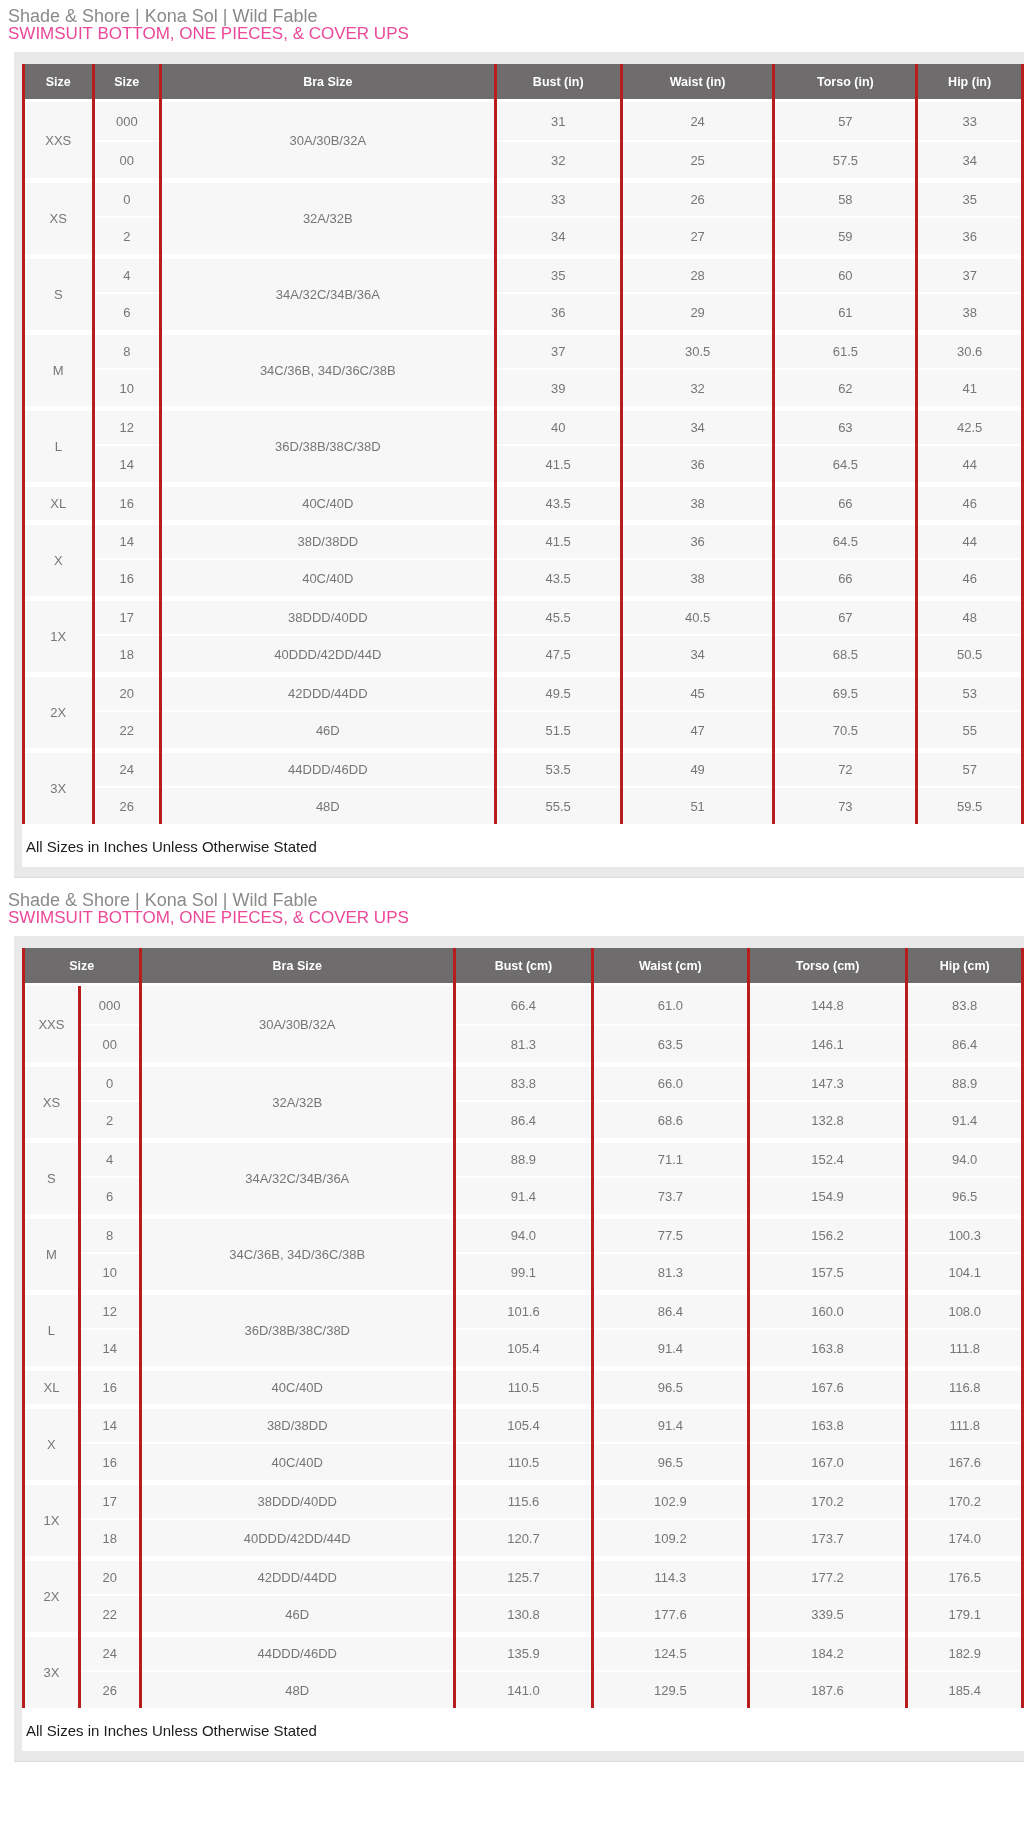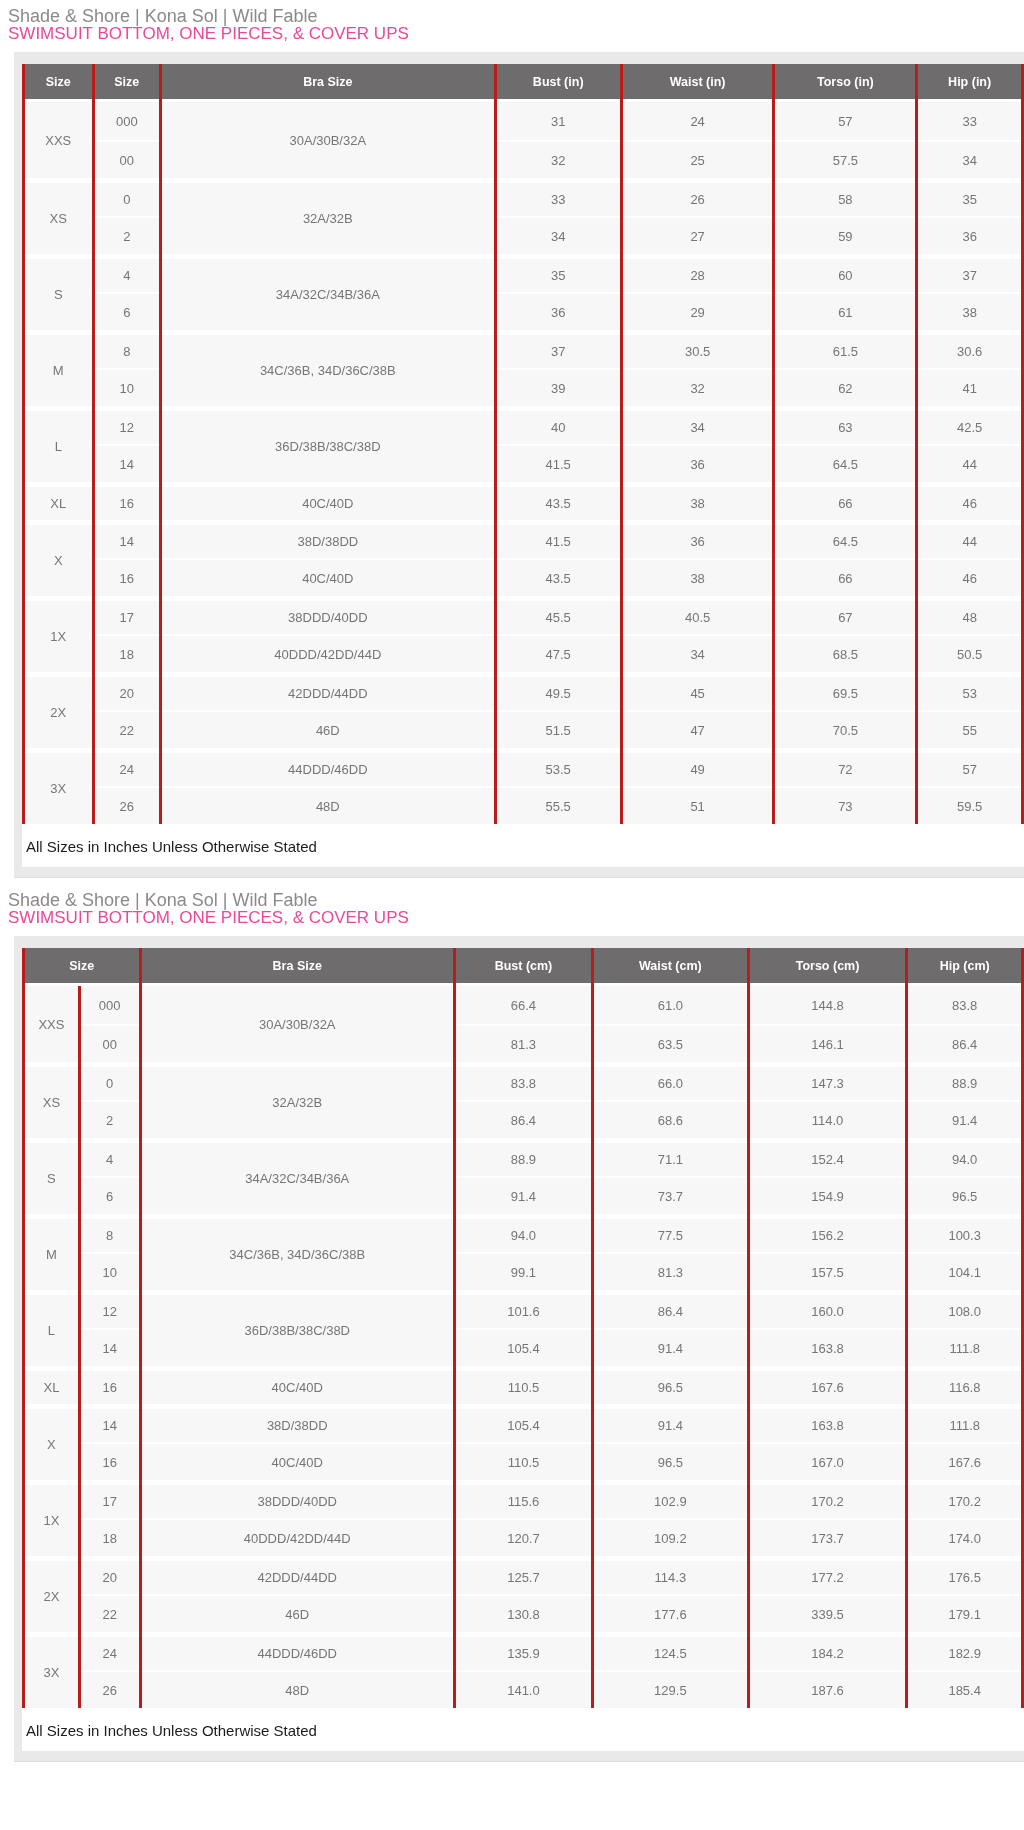--- a/index.html
+++ b/index.html
@@ -318,21 +318,21 @@
                 <td rowspan="2">32A/32B</td>
                 <td>83.8</td>
                 <td>66.0</td>
                 <td>147.3</td>
                 <td>88.9</td>
               </tr>
               <tr class="row-inner">
                 <td>2</td>
                 <td>86.4</td>
                 <td>68.6</td>
-                <td>114.0</td>
+                <td>132.8</td>
                 <td>91.4</td>
               </tr>
               <tr class="group-start">
                 <td rowspan="2">S</td>
                 <td>4</td>
                 <td rowspan="2">34A/32C/34B/36A</td>
                 <td>88.9</td>
                 <td>71.1</td>
                 <td>152.4</td>
                 <td>94.0</td>

